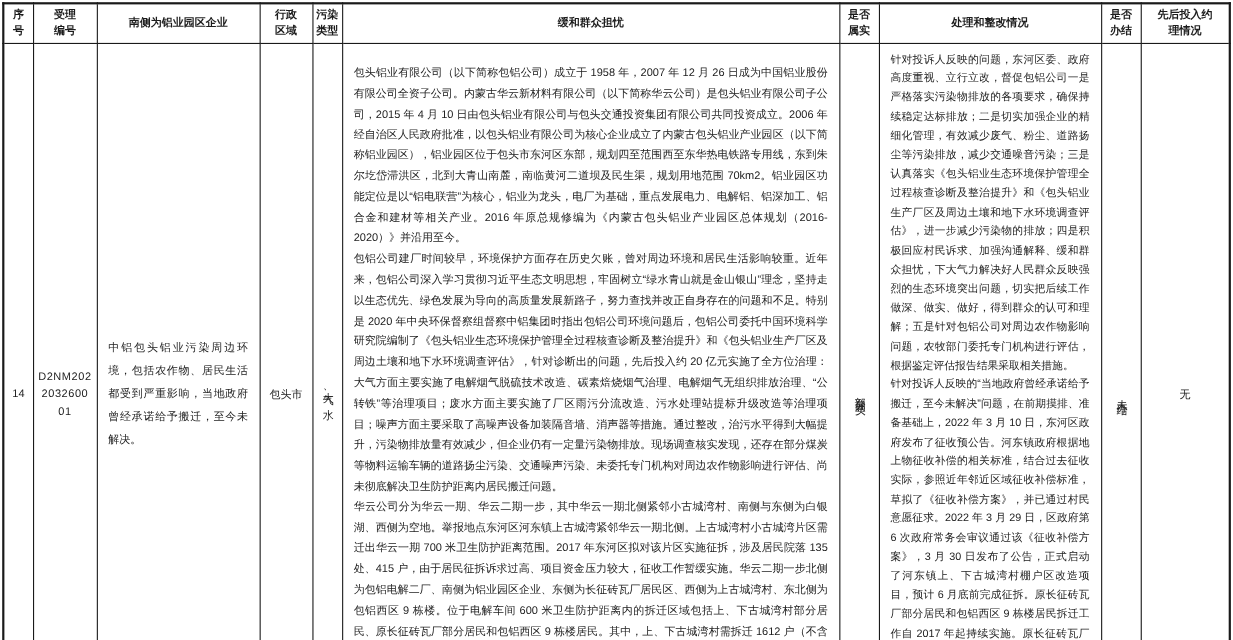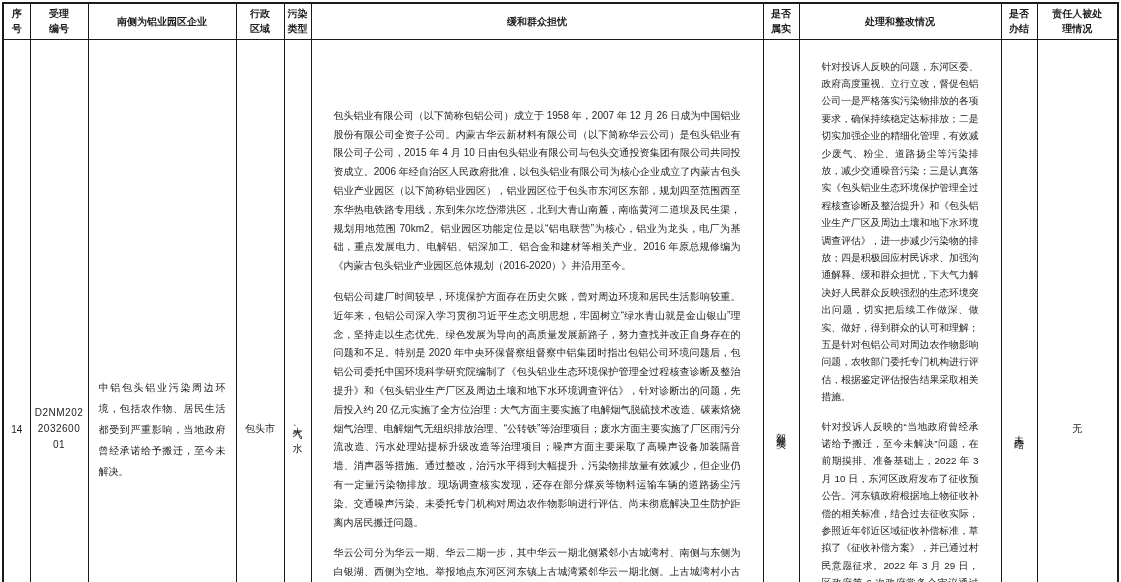--- a/index.html
+++ b/index.html
@@ -9,22 +9,22 @@
         margin:2px;background:#fff;}
   td,th{border:1px solid #1a1a1a;padding:2px 4px;vertical-align:middle;
         font-size:10px;overflow:hidden;}
   table{border:2px solid #1a1a1a;}
   th{font-weight:bold;text-align:center;white-space:pre-line;line-height:15px;
      padding:2px 3px;}
   .c-center{text-align:center;}
   .c-id{text-align:center;white-space:pre-line;line-height:16px;letter-spacing:.5px;}
   .c-problem{text-align:justify;line-height:21px;padding:8px 10px;}
   .c-bigtext{vertical-align:middle;text-align:justify;padding:6px 10px;}
-  .c-invest p{margin:12px;line-height:18.8px;font-size:10px;text-align:justify;}
-  .c-handle p{margin:12px;line-height:17.4px;font-size:9.8px;text-align:justify;}
+  .c-invest p{margin:0;line-height:18.8px;font-size:10px;text-align:justify;}
+  .c-handle p{margin:0;line-height:17.4px;font-size:9.8px;text-align:justify;}
   .vtext{writing-mode:vertical-rl;display:inline-block;letter-spacing:2px;
          line-height:1.1;}
   tr.main{height:530px;}
   tr.head{height:36px;}
 </style>
 </head>
 <body>
 
 <table>
   <colgroup>
@@ -49,21 +49,21 @@
       <th>行政
 区域</th>
       <th>污染
 类型</th>
       <th>缓和群众担忧</th>
       <th>是否
 属实</th>
       <th>处理和整改情况</th>
       <th>是否
 办结</th>
-      <th>责任人被处
+      <th>先后投入约
 理情况</th>
     </tr>
   </thead>
   <tbody>
     <tr class="main">
       <td class="c-center">14</td>
       <td class="c-id">D2NM202
 2032600
 01</td>
       <td class="c-problem">中铝包头铝业污染周边环境，包括农作物、居民生活都受到严重影响，当地政府曾经承诺给予搬迁，至今未解决。</td>

